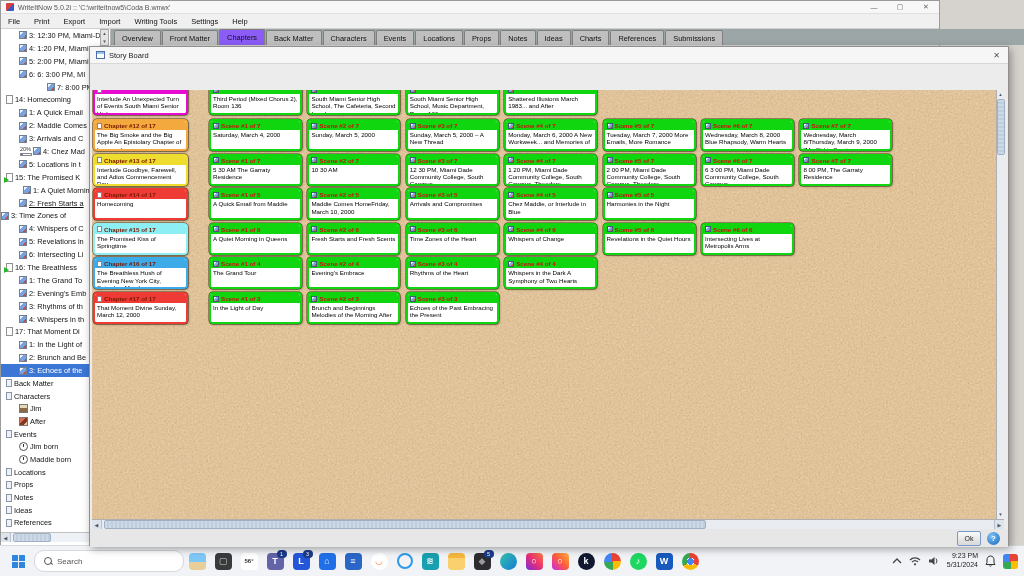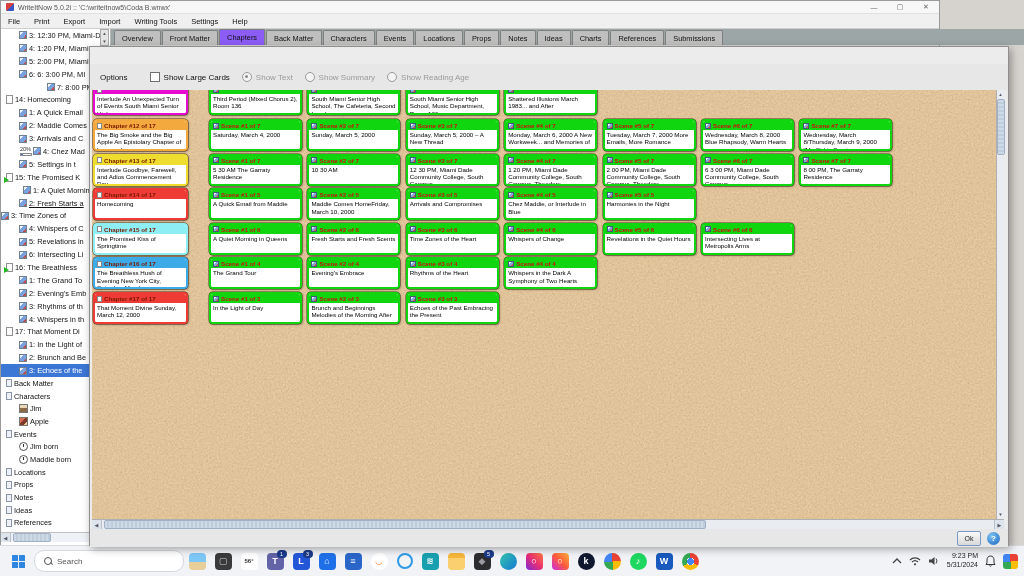--- a/index.html
+++ b/index.html
@@ -153,21 +153,21 @@
           <div class="titem" style="padding-left: 18px;">
             <span class="progwrap">
               <span class="progtxt">20%</span>
               <span class="progbar"></span>
             </span>
             <span class="ic ic-scene"></span>
             <span class="tlabel">4: Chez Mad</span>
           </div>
           <div class="titem" style="padding-left: 18px;">
             <span class="ic ic-scene"></span>
-            <span class="tlabel">5: Settings in t</span>
+            <span class="tlabel">5: Locations in t</span>
           </div>
           <div class="titem" style="padding-left: 5px;">
             <span class="ic ic-chapter-play"></span>
             <span class="tlabel">15: The Promised K</span>
           </div>
           <div class="titem" style="padding-left: 22px;">
             <span class="ic ic-scene"></span>
             <span class="tlabel">1: A Quiet Mornin</span>
           </div>
           <div class="titem" style="padding-left: 18px; text-decoration: underline;">
@@ -235,21 +235,21 @@
           <div class="btitem" style="padding-left: 5px;">
             <span class="ic ic-section"></span>
             <span class="tlabel">Characters</span>
           </div>
           <div class="btitem" style="padding-left: 18px;">
             <span class="ic ic-avatar"></span>
             <span class="tlabel">Jim</span>
           </div>
           <div class="btitem" style="padding-left: 18px;">
             <span class="ic ic-avatar2"></span>
-            <span class="tlabel">Apple</span>
+            <span class="tlabel">After</span>
           </div>
           <div class="btitem" style="padding-left: 5px;">
             <span class="ic ic-section"></span>
             <span class="tlabel">Events</span>
           </div>
           <div class="btitem" style="padding-left: 18px;">
             <span class="ic ic-clock"></span>
             <span class="tlabel">Jim born</span>
           </div>
           <div class="btitem" style="padding-left: 18px;">
@@ -297,32 +297,24 @@
         <span class="tab">Locations</span>
         <span class="tab">Props</span>
         <span class="tab">Notes</span>
         <span class="tab">Ideas</span>
         <span class="tab">Charts</span>
         <span class="tab">References</span>
         <span class="tab">Submissions</span>
       </div>
 
     <div id="dialog">
-      <div id="dlg-options">
-        <span id="opt-label">Options</span>
-        <span class="cbox"></span>
-        <span id="cbox-label">Show Large Cards</span>
-        <span id="radio-group" style="display:flex;align-items:center;">
-            <span class="radio on"></span>
-            <span class="rlabel">Show Text</span>
-            <span class="radio"></span>
-            <span class="rlabel">Show Summary</span>
-            <span class="radio"></span>
-            <span class="rlabel">Show Reading Age</span>
-          </span>
+      <div id="dlg-title">
+        <span class="dlgico"></span>
+        <span>Story Board</span>
+        <span id="dlg-close">✕</span>
       </div>
 
       <div id="cork">
         <svg class="noise">
           <filter id="corkF">
             <feTurbulence type="fractalNoise" baseFrequency="0.55" numOctaves="3" seed="7"></feTurbulence>
             <feColorMatrix type="matrix" values="0.15 0.15 0.15 0 0.52  0.13 0.13 0.13 0 0.35  0.10 0.10 0.10 0 0.17  0 0 0 0 1"></feColorMatrix>
           </filter>
           <rect width="100%" height="100%" filter="url(#corkF)"></rect>
         </svg>

